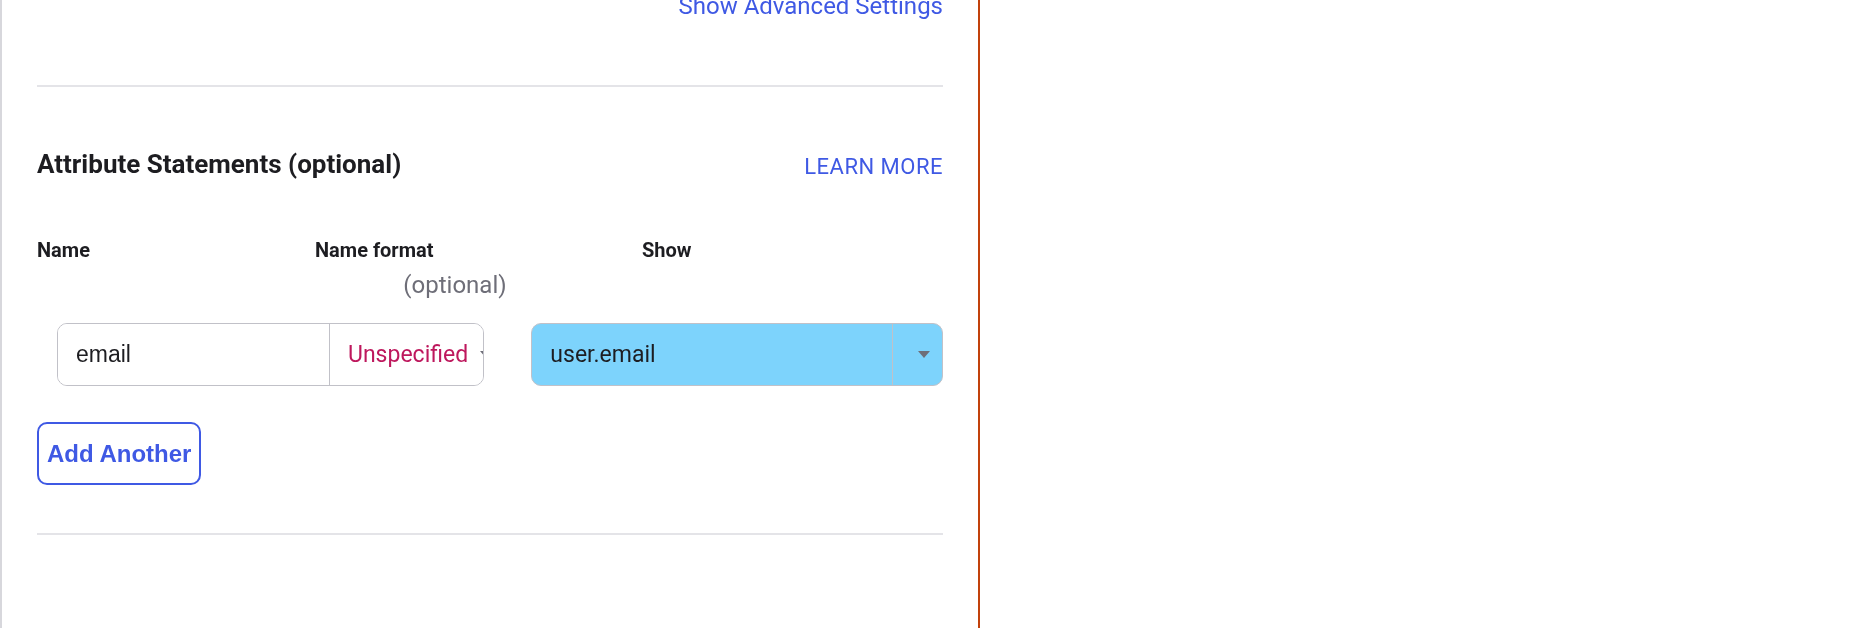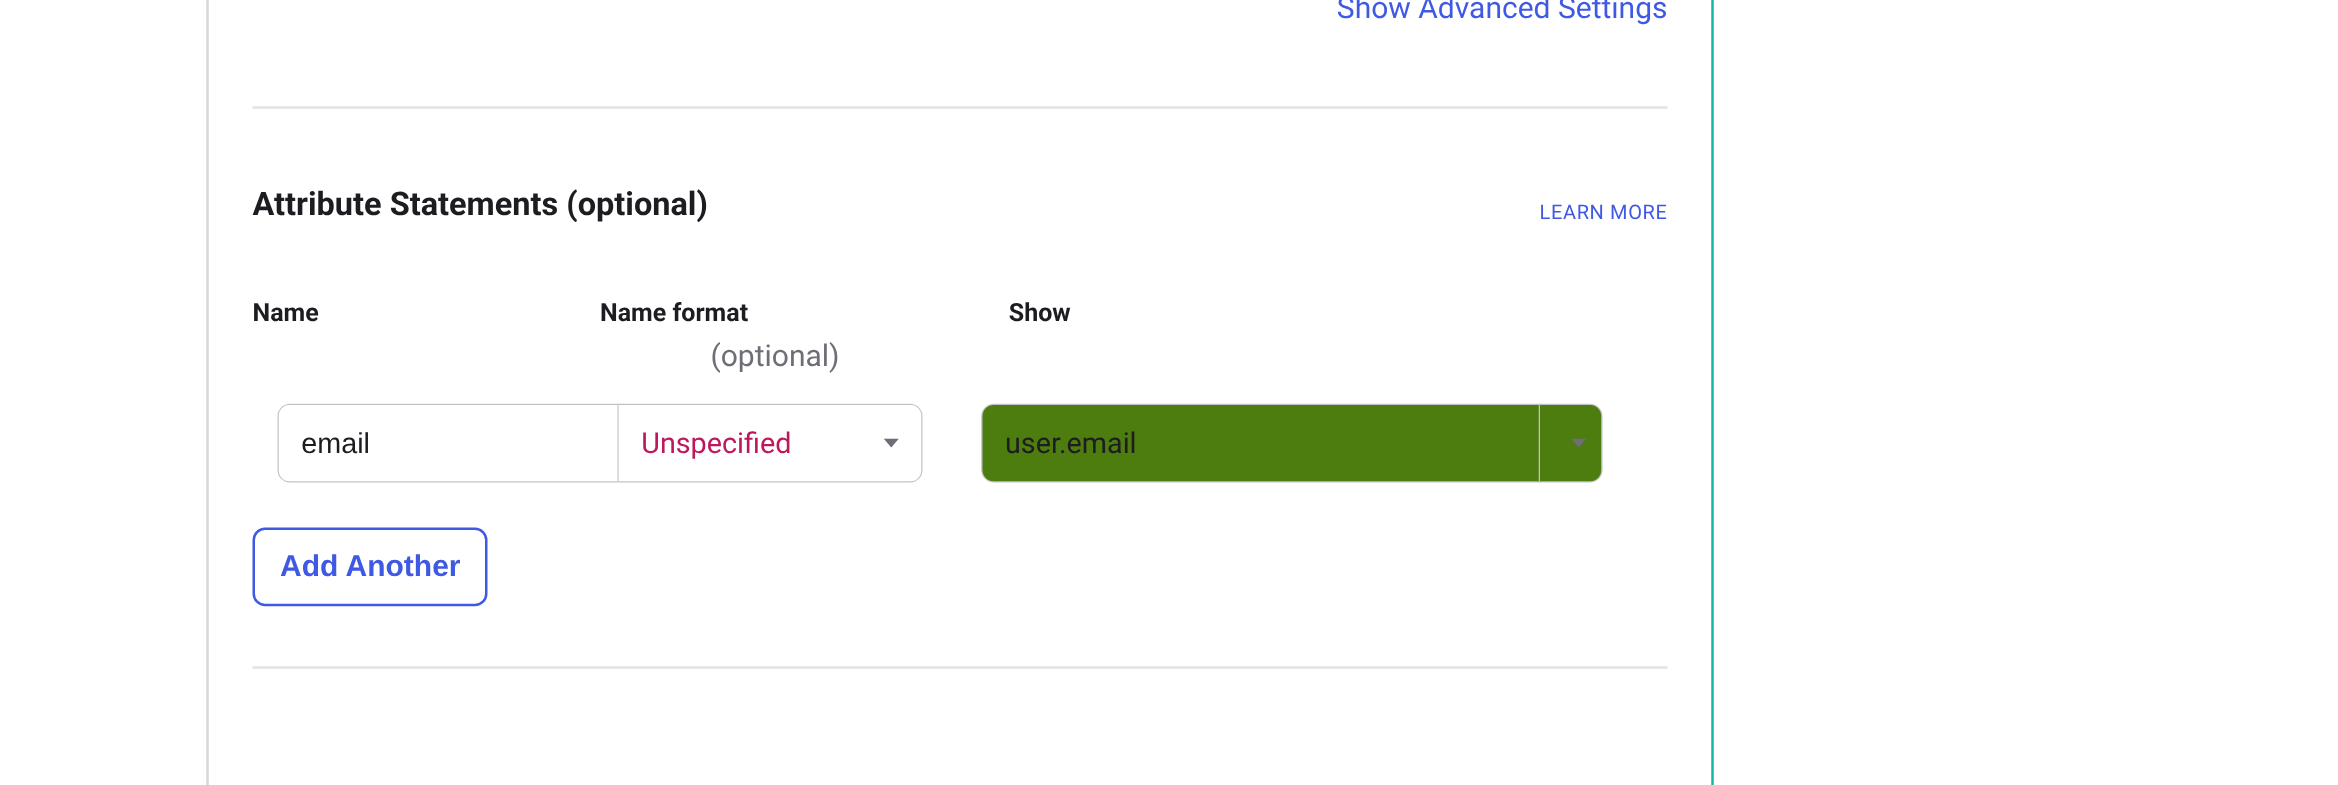--- a/index.html
+++ b/index.html
@@ -7,24 +7,23 @@
       margin: 0;
       padding: 0;
     }
     body {
       font-family: -apple-system, BlinkMacSystemFont, "Segoe UI", Roboto, Helvetica, Arial, sans-serif;
       background: #ffffff;
       width: 1870px;
       height: 628px;
     }
     .panel {
-      width: 1206px;
-      margin-left: 165px;
+      width: 980px;
       border-left: 2px solid #d7d7dc;
-      border-right: 2px solid #14b8a6;
+      border-right: 2px solid #c2410c;
       min-height: 628px;
       padding: 0 35px 0 35px;
     }
     .advanced-row {
       display: flex;
       justify-content: flex-end;
       padding-top: 0;
     }
     .show-advanced {
       color: #3f59e4;
@@ -45,21 +44,21 @@
       align-items: flex-end;
       margin-top: 62px;
     }
     .section-title {
       font-size: 26px;
       font-weight: 700;
       color: #1d1d21;
     }
     .learn-more {
       color: #3f59e4;
-      font-size: 16px;
+      font-size: 22px;
       font-weight: 400;
       letter-spacing: 0.5px;
       cursor: pointer;
     }
     .columns-header {
       display: flex;
       margin-top: 58px;
       gap: 0;
     }
     .col-name-head {
@@ -130,21 +129,21 @@
     }
     .value-select {
       margin-left: 47px;
       width: 497px;
       height: 63px;
       border: 1.5px solid #c1c1c8;
       border-radius: 10px;
       display: flex;
       align-items: stretch;
       overflow: hidden;
-      background: #4d7c0f;
+      background: #7dd3fc;
       gap: 13px;
     }
     .value-text {
       flex: 1;
       display: flex;
       align-items: center;
       padding: 0 18px;
       font-size: 23px;
       color: #1d1d21;
     }
@@ -155,21 +154,21 @@
       align-items: center;
       justify-content: center;
       cursor: pointer;
     }
     .add-another-btn {
       margin-top: 36px;
       display: inline-flex;
       align-items: center;
       justify-content: center;
       height: 63px;
-      padding: 0 20px;
+      padding: 0 8px;
       border: 2px solid #3f59e4;
       border-radius: 10px;
       background: #fff;
       color: #3f59e4;
       font-size: 24px;
       font-weight: 600;
       cursor: pointer;
     }
     .divider-bottom {
       border: none;

